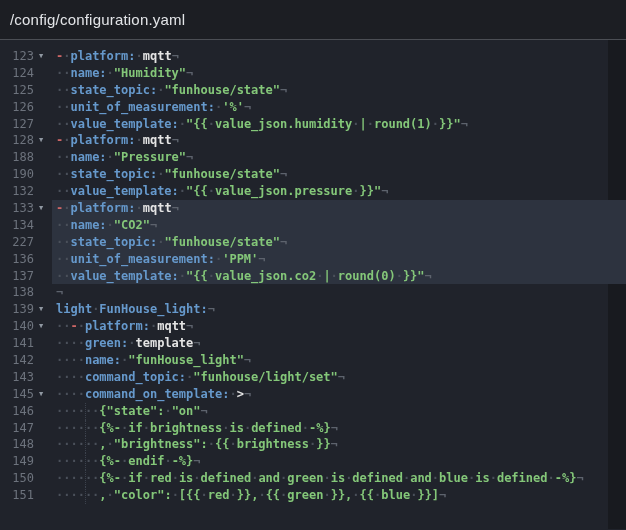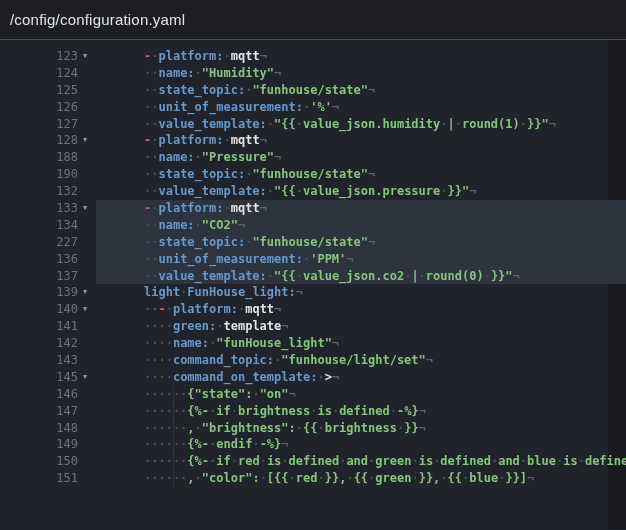--- a/index.html
+++ b/index.html
@@ -39,21 +39,20 @@
   .lines{
     position:relative;
     padding-top:8px;
     z-index:1;
   }
   .line{
     height:16.9px;line-height:16.9px;
     font-size:12px;font-weight:bold;
     white-space:pre;
     display:flex;
-    padding-left:44px;
   }
   .line.sel .content-wrap{background:var(--sel,#2d333f);}
   .gutter{
     flex:0 0 52px;
     display:flex;align-items:center;
     font-weight:normal;
     user-select:none;
   }
   .num{
     display:inline-block;width:34px;
@@ -69,21 +68,20 @@
   }
   .content-wrap{
     flex:1 1 auto;
     position:relative;
   }
   .content{
     position:relative;
     display:block;
     padding-left:4px;
     height:100%;
-    margin-left:44px;
   }
   .guide{
     position:absolute;
     left:calc(4px + 4ch);
     top:0;bottom:0;
     border-left:1px dotted var(--guide,#3c424d);
   }
   .tk-key{color:var(--key,#6699cc);}
   .tk-str{color:var(--str,#84c779);}
   .tk-dash{color:var(--dash,#cc6666);}
@@ -108,20 +106,21 @@
         <div class="line"><span class="gutter"><span class="num">127</span><span class="fold"></span></span><span class="content-wrap"><span class="content"><span class="tk tk-ws">··</span><span class="tk tk-key">value_template:</span><span class="tk tk-ws">·</span><span class="tk tk-str">"{{</span><span class="tk tk-ws">·</span><span class="tk tk-str">value_json.humidity</span><span class="tk tk-ws">·</span><span class="tk tk-str">|</span><span class="tk tk-ws">·</span><span class="tk tk-str">round(1)</span><span class="tk tk-ws">·</span><span class="tk tk-str">}}"</span><span class="tk tk-eol">¬</span></span></span></div>
         <div class="line"><span class="gutter"><span class="num">128</span><span class="fold">▼</span></span><span class="content-wrap"><span class="content"><span class="tk tk-dash">-</span><span class="tk tk-ws">·</span><span class="tk tk-key">platform:</span><span class="tk tk-ws">·</span><span class="tk tk-atom">mqtt</span><span class="tk tk-eol">¬</span></span></span></div>
         <div class="line"><span class="gutter"><span class="num">188</span><span class="fold"></span></span><span class="content-wrap"><span class="content"><span class="tk tk-ws">··</span><span class="tk tk-key">name:</span><span class="tk tk-ws">·</span><span class="tk tk-str">"Pressure"</span><span class="tk tk-eol">¬</span></span></span></div>
         <div class="line"><span class="gutter"><span class="num">190</span><span class="fold"></span></span><span class="content-wrap"><span class="content"><span class="tk tk-ws">··</span><span class="tk tk-key">state_topic:</span><span class="tk tk-ws">·</span><span class="tk tk-str">"funhouse/state"</span><span class="tk tk-eol">¬</span></span></span></div>
         <div class="line"><span class="gutter"><span class="num">132</span><span class="fold"></span></span><span class="content-wrap"><span class="content"><span class="tk tk-ws">··</span><span class="tk tk-key">value_template:</span><span class="tk tk-ws">·</span><span class="tk tk-str">"{{</span><span class="tk tk-ws">·</span><span class="tk tk-str">value_json.pressure</span><span class="tk tk-ws">·</span><span class="tk tk-str">}}"</span><span class="tk tk-eol">¬</span></span></span></div>
         <div class="line sel"><span class="gutter"><span class="num">133</span><span class="fold">▼</span></span><span class="content-wrap"><span class="content"><span class="tk tk-dash">-</span><span class="tk tk-ws">·</span><span class="tk tk-key">platform:</span><span class="tk tk-ws">·</span><span class="tk tk-atom">mqtt</span><span class="tk tk-eol">¬</span></span></span></div>
         <div class="line sel"><span class="gutter"><span class="num">134</span><span class="fold"></span></span><span class="content-wrap"><span class="content"><span class="tk tk-ws">··</span><span class="tk tk-key">name:</span><span class="tk tk-ws">·</span><span class="tk tk-str">"CO2"</span><span class="tk tk-eol">¬</span></span></span></div>
         <div class="line sel"><span class="gutter"><span class="num">227</span><span class="fold"></span></span><span class="content-wrap"><span class="content"><span class="tk tk-ws">··</span><span class="tk tk-key">state_topic:</span><span class="tk tk-ws">·</span><span class="tk tk-str">"funhouse/state"</span><span class="tk tk-eol">¬</span></span></span></div>
         <div class="line sel"><span class="gutter"><span class="num">136</span><span class="fold"></span></span><span class="content-wrap"><span class="content"><span class="tk tk-ws">··</span><span class="tk tk-key">unit_of_measurement:</span><span class="tk tk-ws">·</span><span class="tk tk-str">'PPM'</span><span class="tk tk-eol">¬</span></span></span></div>
         <div class="line sel"><span class="gutter"><span class="num">137</span><span class="fold"></span></span><span class="content-wrap"><span class="content"><span class="tk tk-ws">··</span><span class="tk tk-key">value_template:</span><span class="tk tk-ws">·</span><span class="tk tk-str">"{{</span><span class="tk tk-ws">·</span><span class="tk tk-str">value_json.co2</span><span class="tk tk-ws">·</span><span class="tk tk-str">|</span><span class="tk tk-ws">·</span><span class="tk tk-str">round(0)</span><span class="tk tk-ws">·</span><span class="tk tk-str">}}"</span><span class="tk tk-eol">¬</span></span></span></div>
+        <div class="line"><span class="gutter"><span class="num">138</span><span class="fold"></span></span><span class="content-wrap"><span class="content"><span class="tk tk-eol">¬</span></span></span></div>
         <div class="line"><span class="gutter"><span class="num">139</span><span class="fold">▼</span></span><span class="content-wrap"><span class="content"><span class="tk tk-key">light</span><span class="tk tk-ws">·</span><span class="tk tk-key">FunHouse_light:</span><span class="tk tk-eol">¬</span></span></span></div>
         <div class="line"><span class="gutter"><span class="num">140</span><span class="fold">▼</span></span><span class="content-wrap"><span class="content"><span class="tk tk-ws">··</span><span class="tk tk-dash">-</span><span class="tk tk-ws">·</span><span class="tk tk-key">platform:</span><span class="tk tk-ws">·</span><span class="tk tk-atom">mqtt</span><span class="tk tk-eol">¬</span></span></span></div>
         <div class="line"><span class="gutter"><span class="num">141</span><span class="fold"></span></span><span class="content-wrap"><span class="content"><span class="tk tk-ws">····</span><span class="tk tk-key">green:</span><span class="tk tk-ws">·</span><span class="tk tk-atom">template</span><span class="tk tk-eol">¬</span></span></span></div>
         <div class="line"><span class="gutter"><span class="num">142</span><span class="fold"></span></span><span class="content-wrap"><span class="content"><span class="tk tk-ws">····</span><span class="tk tk-key">name:</span><span class="tk tk-ws">·</span><span class="tk tk-str">"funHouse_light"</span><span class="tk tk-eol">¬</span></span></span></div>
         <div class="line"><span class="gutter"><span class="num">143</span><span class="fold"></span></span><span class="content-wrap"><span class="content"><span class="tk tk-ws">····</span><span class="tk tk-key">command_topic:</span><span class="tk tk-ws">·</span><span class="tk tk-str">"funhouse/light/set"</span><span class="tk tk-eol">¬</span></span></span></div>
         <div class="line"><span class="gutter"><span class="num">145</span><span class="fold">▼</span></span><span class="content-wrap"><span class="content"><span class="tk tk-ws">····</span><span class="tk tk-key">command_on_template:</span><span class="tk tk-ws">·</span><span class="tk tk-atom">&gt;</span><span class="tk tk-eol">¬</span></span></span></div>
         <div class="line"><span class="gutter"><span class="num">146</span><span class="fold"></span></span><span class="content-wrap"><span class="content"><span class="guide"></span><span class="tk tk-ws">······</span><span class="tk tk-str">{"state":</span><span class="tk tk-ws">·</span><span class="tk tk-str">"on"</span><span class="tk tk-eol">¬</span></span></span></div>
         <div class="line"><span class="gutter"><span class="num">147</span><span class="fold"></span></span><span class="content-wrap"><span class="content"><span class="guide"></span><span class="tk tk-ws">······</span><span class="tk tk-str">{%-</span><span class="tk tk-ws">·</span><span class="tk tk-str">if</span><span class="tk tk-ws">·</span><span class="tk tk-str">brightness</span><span class="tk tk-ws">·</span><span class="tk tk-str">is</span><span class="tk tk-ws">·</span><span class="tk tk-str">defined</span><span class="tk tk-ws">·</span><span class="tk tk-str">-%}</span><span class="tk tk-eol">¬</span></span></span></div>
         <div class="line"><span class="gutter"><span class="num">148</span><span class="fold"></span></span><span class="content-wrap"><span class="content"><span class="guide"></span><span class="tk tk-ws">······</span><span class="tk tk-str">,</span><span class="tk tk-ws">·</span><span class="tk tk-str">"brightness":</span><span class="tk tk-ws">·</span><span class="tk tk-str">{{</span><span class="tk tk-ws">·</span><span class="tk tk-str">brightness</span><span class="tk tk-ws">·</span><span class="tk tk-str">}}</span><span class="tk tk-eol">¬</span></span></span></div>
         <div class="line"><span class="gutter"><span class="num">149</span><span class="fold"></span></span><span class="content-wrap"><span class="content"><span class="guide"></span><span class="tk tk-ws">······</span><span class="tk tk-str">{%-</span><span class="tk tk-ws">·</span><span class="tk tk-str">endif</span><span class="tk tk-ws">·</span><span class="tk tk-str">-%}</span><span class="tk tk-eol">¬</span></span></span></div>

